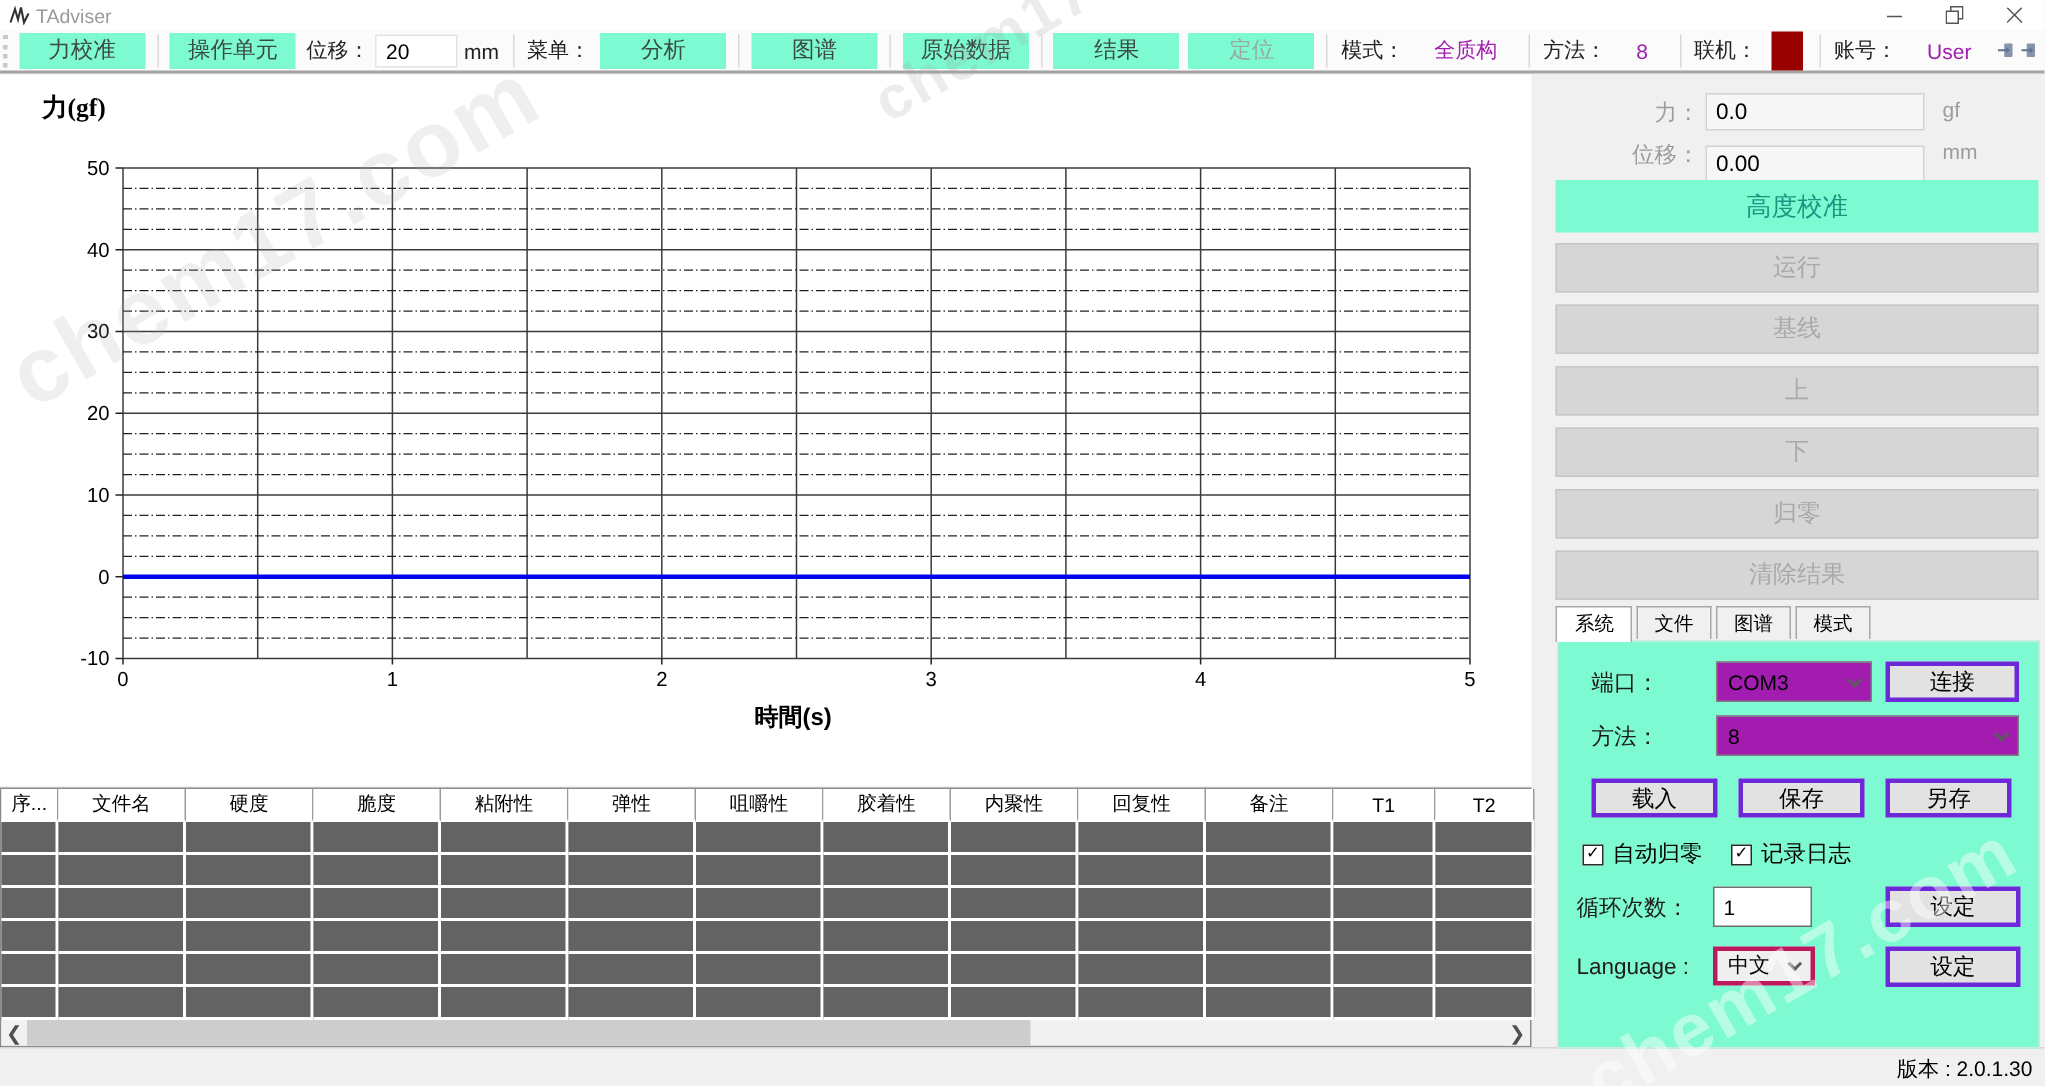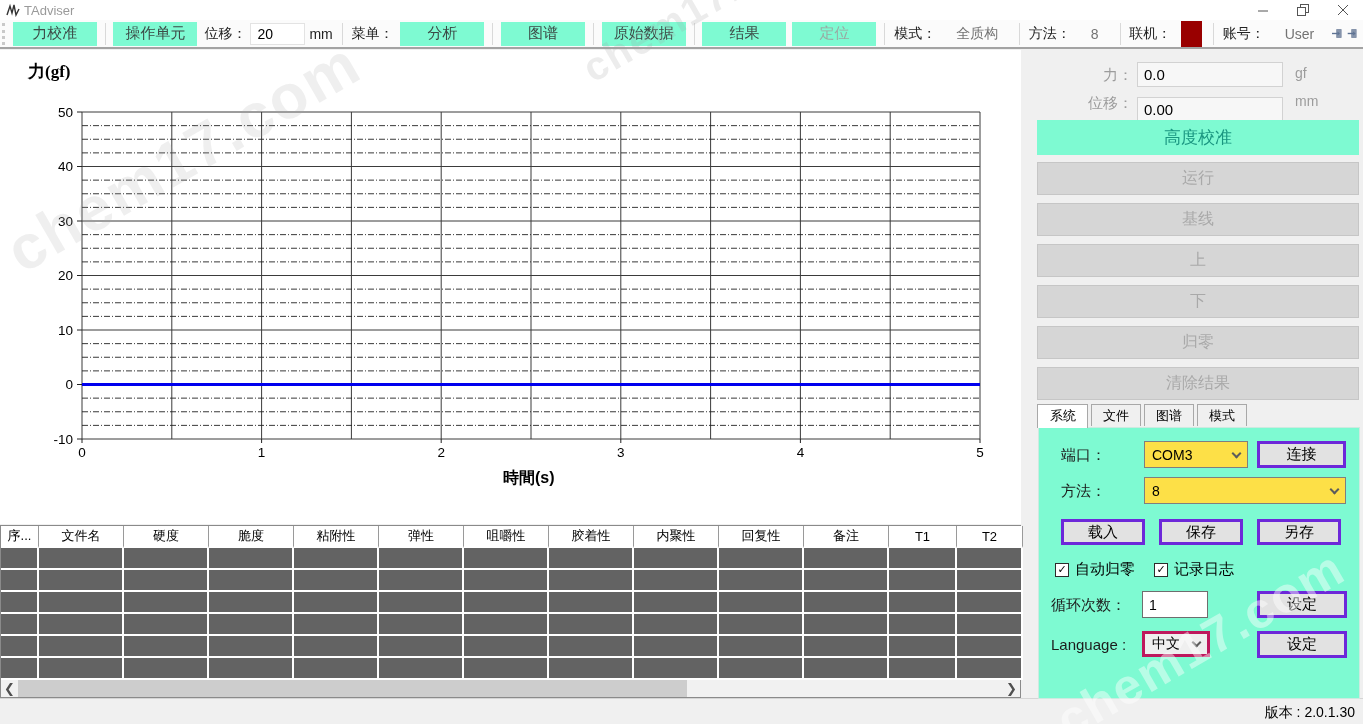--- a/index.html
+++ b/index.html
@@ -15,21 +15,21 @@
 
   
   #toolbar { position:absolute; left:0; top:20px; width:1363px; height:29px; background:#fbfbfb;
     display:flex; align-items:center; border-bottom:2px solid #a3a3a3; }
   .grip { width:4px; height:22px; border-left:3px dotted #c9c9c9; margin:0 4px 0 2px; }
   .tbtn { height:24px; min-width:84px; padding:0 10px; background:#7efad2; color:#3c4a46;
     font-size:15px; display:flex; align-items:center; justify-content:center; margin:0 3px; }
   .tbtn.dim { color:#9aa8a2; }
   .sep { width:1px; height:22px; background:#d9d9d9; margin:0 5px; }
   .tlbl { font-size:14px; color:#222; margin:0 4px; white-space:nowrap; }
-  .tval { font-size:14px; color:#737373; margin:0 16px; white-space:nowrap; }
+  .tval { font-size:14px; color:#a21caf; margin:0 16px; white-space:nowrap; }
   #disp-input { width:55px; height:22px; border:1px solid #e3e3e3; background:#fff; font-size:14px; padding-left:6px; }
   #online-box { width:30px; height:26px; background:#990000; margin:0 6px; }
   .mini-icon { margin:0 2px; }
 
   
   #chart-panel { position:absolute; left:0; top:50px; width:1021px; height:474px; background:#ffffff; }
   #chart-ylabel { position:absolute; left:28px; top:10px; font-size:17px; font-weight:bold; color:#000;font-family:Liberation Serif, serif; }
   #chart-xlabel { position:absolute; left:503px; top:418px; font-size:16px; font-weight:bold; color:#000; }
 
   
@@ -59,21 +59,21 @@
     justify-content:center; font-size:16px; }
   .side-btn.enabled { background:#7efad2; color:#1a9680; font-size:17px; height:35px; }
   .side-btn.disabled { background:#d6d6d6; color:#a9a9a9; border:1px solid #c6c6c6;font-family:Liberation Serif, serif; }
   #tabs { position:absolute; left:12px; top:354px; height:22px; display:flex; gap:3px; }
   .tab { height:22px; padding:2px 11px; font-size:13px; color:#000; background:#f0f0f0;
     border:1px solid #a8a8a8; border-bottom:none; }
   .tab.active { background:#ffffff; position:relative; z-index:2; height:24px;padding-left:12px; }
   #tealbox { position:absolute; left:13px; top:377px; width:322px; height:272px; background:#7efad2;
     border:1px solid #cdeae0; }
   .fld-label { position:absolute; font-size:15px; color:#1c1c1c; white-space:nowrap; }
-  .select { position:absolute; height:27px; background:#fde047; border:1px solid #7f7f7f; display:flex;
+  .select { position:absolute; height:27px; background:#a21caf; border:1px solid #7f7f7f; display:flex;
     align-items:center; justify-content:space-between; padding:0 7px; font-size:14px; color:#000; }
   .select.small { background:#efefef; border:3px solid #be185d; height:26px; }
   .chev { width:7px; height:7px; border-right:2px solid #5c5c5c; border-bottom:2px solid #5c5c5c;
     transform:rotate(45deg); margin-top:-3px; }
   .pbtn { position:absolute; height:27px; background:#e2e2e2; border:3px solid #6d28d9; font-size:15px;
     color:#000; display:flex; align-items:center; justify-content:center; }
   .chkrow { position:absolute; display:flex; align-items:center; gap:6px; }
   .chkbox { width:14px; height:14px; background:#fff; border:1.5px solid #2b2b2b; display:flex;
     align-items:center; justify-content:center; font-size:11px; color:#000; line-height:1; }
   .chklbl { font-size:15px; color:#000; }

